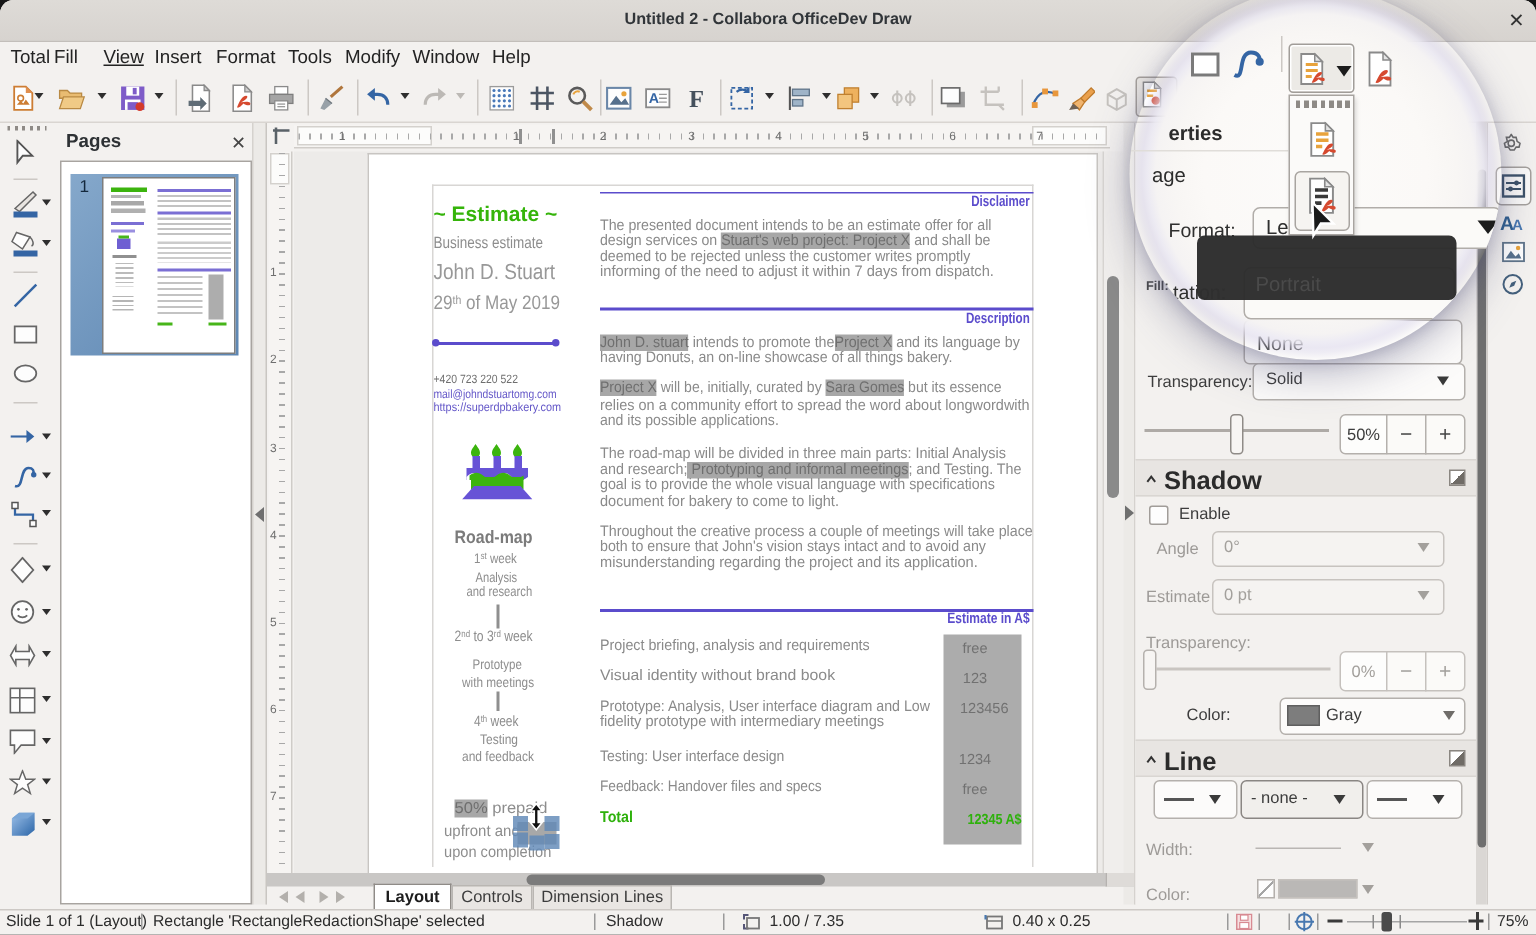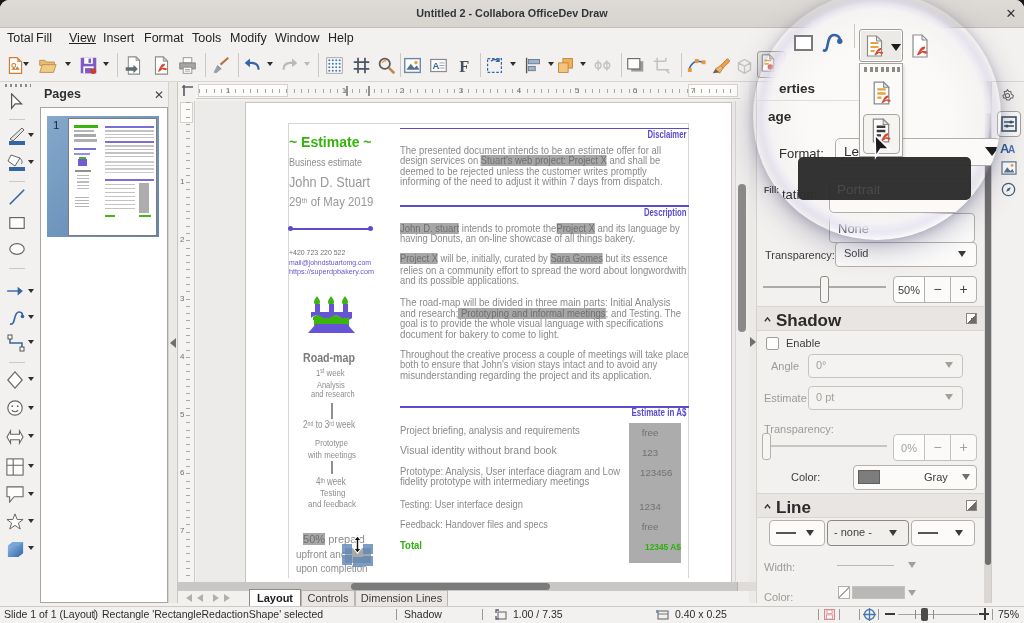--- a/index.html
+++ b/index.html
@@ -513,21 +513,21 @@
 <div class="darg" style="left:945px;top:394px;"></div>
 <div class="sbld" style="left:764px;top:417px;">Transparency:</div>
 <div class="abs" style="left:771px;top:445px;width:116px;height:1.6px;background:#c9c5c1;"></div>
 <div class="abs" style="left:762px;top:433px;width:9px;height:27px;background:#f7f5f3;border:1px solid #b5b1ad;border-radius:3px;"></div>
 <div class="abs" style="left:893px;top:434px;width:32px;height:27px;background:#fdfdfc;border:1px solid #c5c1bd;border-radius:4px 0 0 4px;line-height:26px;text-align:center;font-size:11px;color:#a3a09c;">0%</div>
 <div class="abs" style="left:924px;top:434px;width:27px;height:27px;background:#fbfaf8;border:1px solid #c5c1bd;line-height:25px;text-align:center;font-size:14px;color:#a3a09c;">−</div>
 <div class="abs" style="left:950px;top:434px;width:27px;height:27px;background:#fbfaf8;border:1px solid #c5c1bd;border-radius:0 4px 4px 0;line-height:25px;text-align:center;font-size:14px;color:#a3a09c;">+</div>
 <div class="sbl" style="left:791px;top:465px;color:#3d3d3d;">Color:</div>
 <div class="dd" style="left:853px;top:465px;width:124px;height:25px;"></div>
 <div class="abs" style="left:858px;top:470px;width:22px;height:14px;background:#7d7d7d;border:1px solid #5f5f5f;"></div>
-<div class="abs" style="left:884px;top:471px;font-size:11px;color:#3d3d3d;margin-left:40px;">Gray</div>
+<div class="abs" style="left:884px;top:471px;font-size:11px;color:#3d3d3d;">Gray</div>
 <div class="dar" style="left:962px;top:474px;border-top-color:#6f6c69;"></div>
 <div class="shead" style="top:493px;">
         <svg class="chev" viewBox="0 0 8 8">
           <path d="M1 6l3-4 3 4" fill="none" stroke="#333" stroke-width="1.5"></path>
         </svg>
         <b>Line</b>
         <div class="launch"></div>
       </div>
 <div class="dd" style="left:769px;top:520px;width:56px;height:26px;"></div>
 <div class="abs" style="left:776px;top:532px;width:20px;height:2px;background:#555;"></div>
@@ -666,21 +666,21 @@
 <div class="abs" style="left:110px;top:122px;width:37px;height:40px;background:#f6f4f1;border:1px solid #a8a4a0;border-radius:4px;z-index:2;"></div>
 <svg class="abs" style="left:116px;top:126px;width:24px;height:25px;z-index:2" viewBox="0 0 22 23">
         <path d="M4 1h9l5 5v16H4z" fill="#fff" stroke="#8a8a8a" stroke-width="1.2"></path>
         <path d="M13 1l5 5h-5z" fill="#e5e5e5" stroke="#8a8a8a" stroke-width="1"></path>
         <g stroke="#3a3a3a" stroke-width="2.2">
           <path d="M7 8h8M7 12h8M7 16h4"></path>
         </g>
         <path d="M11 21c2-4 3.5-7 6-7 1.8 0 1 2.4-3.2 4 4.8-.8 6.5 0 5.7 1.6-.8.8-3.2 0-4-.8-1.7 1.6-3.7 3-4.5 2.2z" fill="#d6492f"></path>
       </svg>
 <div class="abs" style="left:26px;top:89px;font-size:13.5px;font-weight:bold;color:#2c2c2c;">erties</div>
-<div class="abs" style="left:15px;top:117px;font-size:13.5px;font-weight:bold;color:#2c2c2c;">age</div>
+<div class="abs" style="left:15px;top:117px;font-size:13.5px;font-weight:normal;color:#2c2c2c;">age</div>
 <div class="abs" style="left:26px;top:154px;font-size:13px;color:#2f2f2f;">Format:</div>
 <div class="abs" style="left:82px;top:146px;width:166px;height:28px;background:#fbfaf8;border:1px solid #b1ada9;border-radius:5px;"></div>
 <div class="abs" style="left:91px;top:152px;font-size:13.5px;color:#2f2f2f;">Lett</div>
 <div class="abs" style="left:232px;top:155px;width:0;height:0;border-left:7px solid transparent;border-right:7px solid transparent;border-top:9px solid #1c1c1c;"></div>
 <div class="abs" style="left:76px;top:186px;width:141px;height:35px;background:#fbfaf8;border:1px solid #b1ada9;border-radius:5px;"></div>
 <div class="abs" style="left:45px;top:165px;width:173px;height:43px;background:rgba(43,43,43,.96);border-radius:5px;z-index:3;"></div>
 <div class="abs" style="left:29px;top:195px;font-size:13px;color:#2f2f2f;z-index:4;">tation:</div>
 <div class="abs" style="left:84px;top:190px;font-size:13.5px;color:#4a4a4a;z-index:4;">Portrait</div>
 <svg class="abs" style="left:120px;top:142px;width:20px;height:26px;z-index:5" viewBox="0 0 20 26">
         <path d="M2 1l14 14h-8.4l-5 8z" fill="#1a1a1a" stroke="#fff" stroke-width="1.6"></path>

